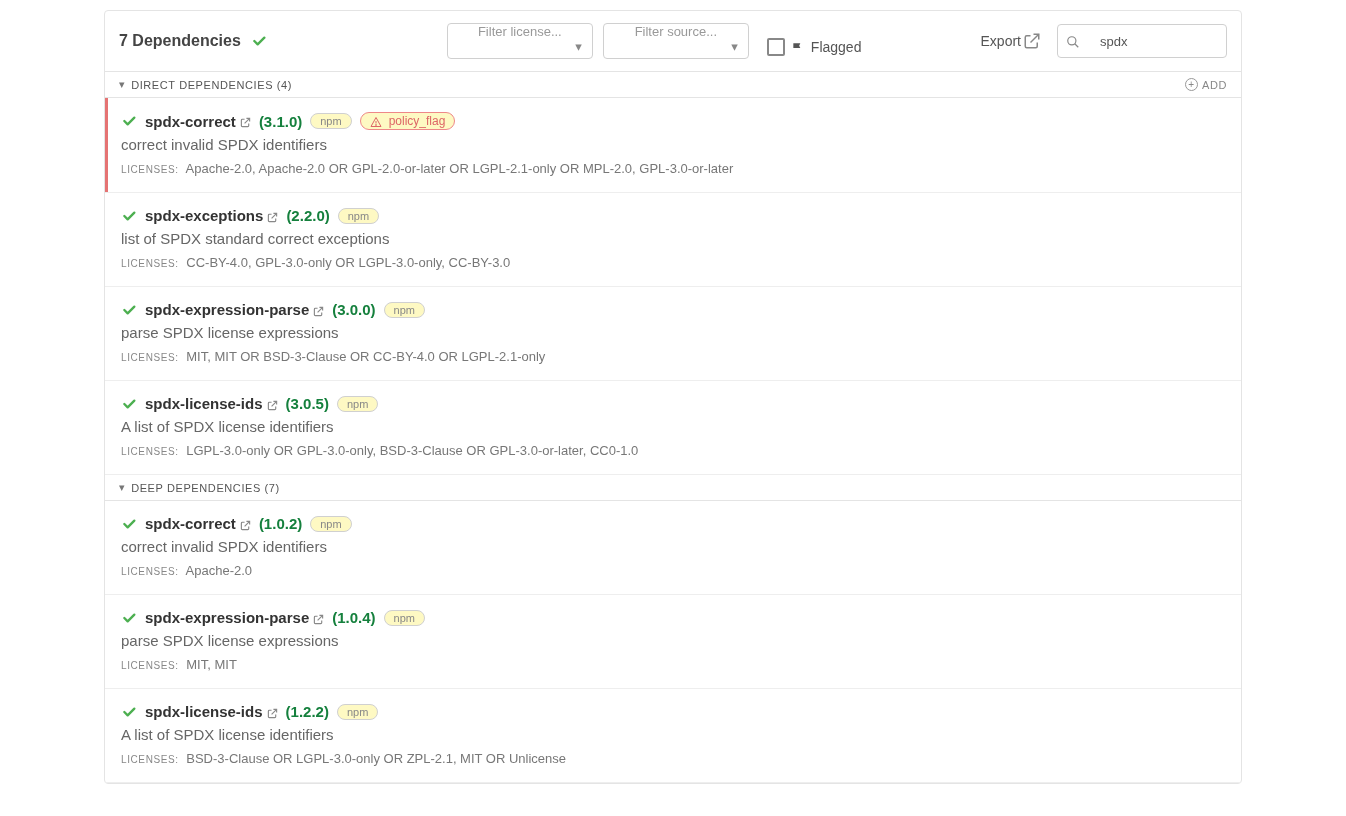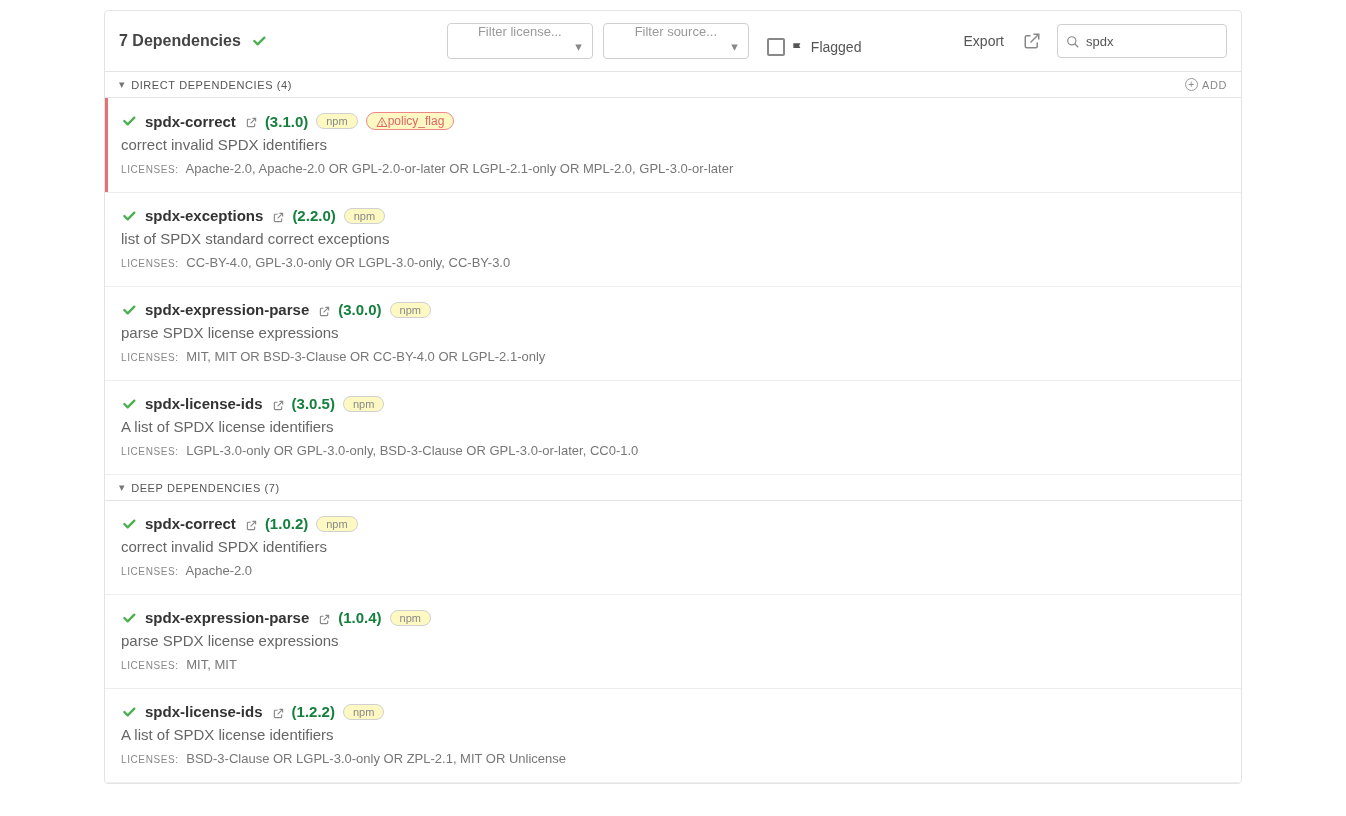--- a/index.html
+++ b/index.html
@@ -51,30 +51,30 @@
 .checkbox-wrap { display: flex; align-items: center; gap: 6px; margin-left: 8px; margin-top: 11px; }
 .checkbox-box {
   width: 18px; height: 18px;
   border: 2px solid #888;
   border-radius: 2px;
   cursor: pointer;
 }
 .flag-icon { color: #555; }
 .flagged-label { color: #555; font-size: 14px; }
 .push-right { margin-left: auto; }
-.export-link { color: #555; display: flex; align-items: center; gap: 19px; cursor: pointer; margin-right: 6px;}
+.export-link { color: #555; display: flex; align-items: center; gap: 2px; cursor: pointer; margin-right: 6px;}
 .search-box {
   width: 170px;
   height: 34px;
   border: 1px solid #d0d0d0;
   border-radius: 4px;
   display: flex;
   align-items: center;
   padding: 0 8px;
-  gap: 6px;
+  gap: 20px;
 }
 .search-box input {
   border: none;
   outline: none;
   font-size: 13px;
   width: 100%;
   color: #555;
 }
 .section-bar {
   display: flex;
@@ -114,40 +114,40 @@
   display: flex;
   align-items: center;
   gap: 8px;
   margin-bottom: 6px;
 }
 .dep-name {
   font-weight: 700;
   color: #333;
   display: inline-flex;
   align-items: flex-start;
-  gap: 10px;
+  gap: 4px;
   cursor: pointer;
   font-size: 15px;
 }
 .ext-icon { color: #888; }
 .dep-version { color: #15803d; font-weight: 600; font-size: 15px; }
 .pill {
   border: 1px solid #d0d0d0;
   border-radius: 11px;
   padding: 1px 9px;
   font-size: 11px;
   color: #888;
   background: #fef9c3;
 }
 .pill.flag {
   border-color: #e88;
   color: #d66;
   display: inline-flex;
   align-items: center;
-  gap: 0;
+  gap: 7px;
   font-size: 12px;
 }
 .alert-tri { color: #d66; }
 .dep-desc {
   font-size: 15px;
   color: #666;
   margin-bottom: 8px;
 }
 .dep-licenses {
   font-size: 13px;

